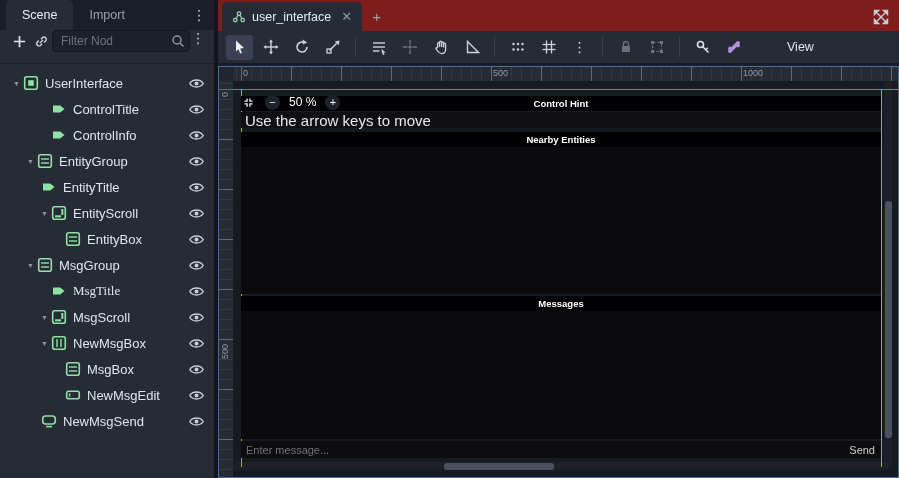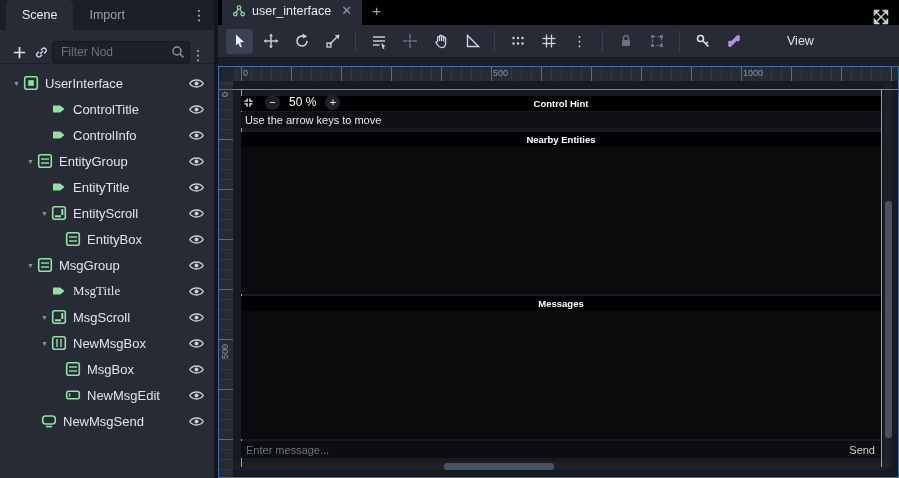--- a/index.html
+++ b/index.html
@@ -5,41 +5,41 @@
   * { margin:0; padding:0; box-sizing:border-box; }
   body { background:#0e1116; font-family:"Liberation Sans", sans-serif; }
   .app { position:relative; width:899px; height:478px; background:#12151c; overflow:hidden; color:#dde2ec; }
 
   
   .dock { position:absolute; left:0; top:0; width:214px; height:478px; background:#262b36; }
   .dock-tabs { position:relative; height:30px; background:#1a1e27; display:flex; align-items:stretch; }
   .dtab { display:flex; align-items:center; padding:0 16px; font-size:12.5px; color:#97a0b0; cursor:default; }
   .dtab.active { background:#262b36; color:#e8ecf4; border-radius:5px 5px 0 0; margin-left:6px; }
   .dock-menu { position:absolute; right:6px; top:0; height:30px; width:18px; display:flex; align-items:center; justify-content:center; color:#c3cad6; font-size:14px; }
-  .dock-toolbar { height:34px; display:flex; align-items:flex-end; padding:0 8px; gap:0; background:#262b36; border-bottom:1px solid #1b1f28; }
+  .dock-toolbar { height:34px; display:flex; align-items:flex-start; padding:0 8px; gap:0; background:#262b36; border-bottom:1px solid #1b1f28; }
   .ibtn { width:22px; height:22px; display:flex; align-items:center; justify-content:center; border-radius:3px; }
   .ibtn svg { width:15px; height:15px; }
   .filter-wrap { position:relative; flex:1; }
   .filter-wrap input { width:100%; height:22px; background:#1b2029; border:1px solid #14171e; border-radius:4px; color:#cfd6e2; font-size:12px; padding:0 22px 0 8px; outline:none; font-family:"Liberation Sans", sans-serif; }
   .filter-wrap input::placeholder { color:#6b7381; }
   .filter-search { position:absolute; right:4px; top:3px; width:16px; height:16px; }
   .vdots { width:16px; text-align:center; color:#c3cad6; font-size:14px; }
 
   .tree { padding-top:6px; }
   .trow { height:26px; display:flex; align-items:center; font-size:13px; color:#dfe4ed; }
   .arrow { width:13px; font-size:7px; color:#8b93a4; flex:0 0 13px; text-align:center; }
   .nicon { width:16px; height:16px; flex:0 0 16px; }
   .nicon svg { width:16px; height:16px; display:block; }
   .nname { margin-left:6px; white-space:nowrap; }
   .eye { margin-left:auto; margin-right:9px; width:17px; height:17px; }
   .eye svg { width:17px; height:17px; display:block; }
 
   
   .vp { position:absolute; left:218px; top:0; width:681px; height:478px; background:#1a1e27; }
-  .scene-tabs { position:relative; height:25px; background:#000000; display:flex; align-items:flex-end; }
+  .scene-tabs { position:relative; height:31px; background:#7f1d1d; display:flex; align-items:flex-end; }
   .stab { height:29px; display:flex; align-items:center; gap:6px; padding:0 10px; background:#262b36; border-radius:5px 5px 0 0; margin-left:4px; font-size:12.5px; color:#e8ecf4; }
   .stab .ticon svg { width:14px; height:14px; display:block; }
   .stab .close { color:#8f98a8; font-size:13px; margin-left:4px; }
   .newtab { height:29px; display:flex; align-items:center; padding:0 10px; color:#9aa3b3; font-size:15px; }
   .fullscreen-btn { position:absolute; right:9px; top:8px; width:18px; height:18px; }
   .fullscreen-btn svg { width:18px; height:18px; }
 
   .vp-toolbar { height:33px; background:#262b36; border-bottom:1px solid #171a21; display:flex; align-items:center; padding-left:8px; gap:4px; }
   .tbtn { width:27px; height:25px; display:flex; align-items:center; justify-content:center; border-radius:3px; }
   .tbtn.active { background:#3a4152; }
@@ -64,21 +64,21 @@
   .rlabel-v { position:absolute; font-size:9px; color:#8e98a8; left:1px; transform:rotate(-90deg); transform-origin:left top; }
   .canvas { position:absolute; left:14px; top:14px; right:0; bottom:0; background:#161a21; overflow:hidden; }
 
   
   .hline-pink { position:absolute; left:0; right:0; top:8px; height:1px; background:#d8508f; }
   .vline-olive { position:absolute; top:8px; bottom:10px; width:1px; background:#9cb33f; }
 
   
   .sbar { position:absolute; left:8px; width:640px; height:15px; background:#010103; color:#ffffff; font-size:9.5px; font-weight:600; display:flex; align-items:center; justify-content:center; }
   .spanel { position:absolute; left:8px; width:640px; background:#0b0b0e; }
-  .hint-row { position:absolute; left:8px; width:640px; top:31px; height:16px; background:#101014; color:#e9e9e9; font-size:11px; display:flex; align-items:center; padding-left:4px; }
+  .hint-row { position:absolute; left:8px; width:640px; top:31px; height:16px; background:#101014; color:#e9e9e9; font-size:15px; display:flex; align-items:center; padding-left:4px; }
   .input-row { position:absolute; left:8px; width:640px; top:360px; height:17px; background:#0d0d10; display:flex; align-items:center; font-size:11px; }
   .msg-placeholder { color:#6f7278; padding-left:5px; flex:1; }
   .send-btn { color:#cfcfcf; padding:0 6px; }
 
   
   .zoom-overlay { position:absolute; left:8px; top:13px; display:flex; align-items:center; gap:9px; height:16px; }
   .zbtn { width:15px; height:15px; border-radius:50%; background:rgba(35,38,46,.9); color:#f2f4f8; font-size:11px; line-height:14px; text-align:center; }
   .zcenter svg { width:15px; height:15px; display:block; }
   .zoom-label { color:#ffffff; font-size:12px; text-shadow:0 1px 2px #000; }
 
@@ -180,21 +180,21 @@
             </svg>
           </span>
           <span class="nname">EntityGroup</span>
           <span class="eye">
             <svg viewBox="0 0 17 17">
               <path d="M1.8 8.5 C4.4 3.9 12.6 3.9 15.2 8.5 C12.6 13.1 4.4 13.1 1.8 8.5 Z" fill="none" stroke="#c6cdd9" stroke-width="1.4"></path>
               <circle cx="8.5" cy="8.5" r="2" fill="#c6cdd9"></circle>
             </svg>
           </span>
         </div>
-        <div class="trow" style="padding-left: 38px;">
+        <div class="trow" style="padding-left: 28px;">
           <span class="arrow"></span>
           <span class="nicon">
             <svg viewBox="0 0 16 16">
               <path d="M2 4.5 h7.2 l4.3 3.5 -4.3 3.5 H2 Z" fill="#8fe3a2"></path>
             </svg>
           </span>
           <span class="nname">EntityTitle</span>
           <span class="eye">
             <svg viewBox="0 0 17 17">
               <path d="M1.8 8.5 C4.4 3.9 12.6 3.9 15.2 8.5 C12.6 13.1 4.4 13.1 1.8 8.5 Z" fill="none" stroke="#c6cdd9" stroke-width="1.4"></path>

